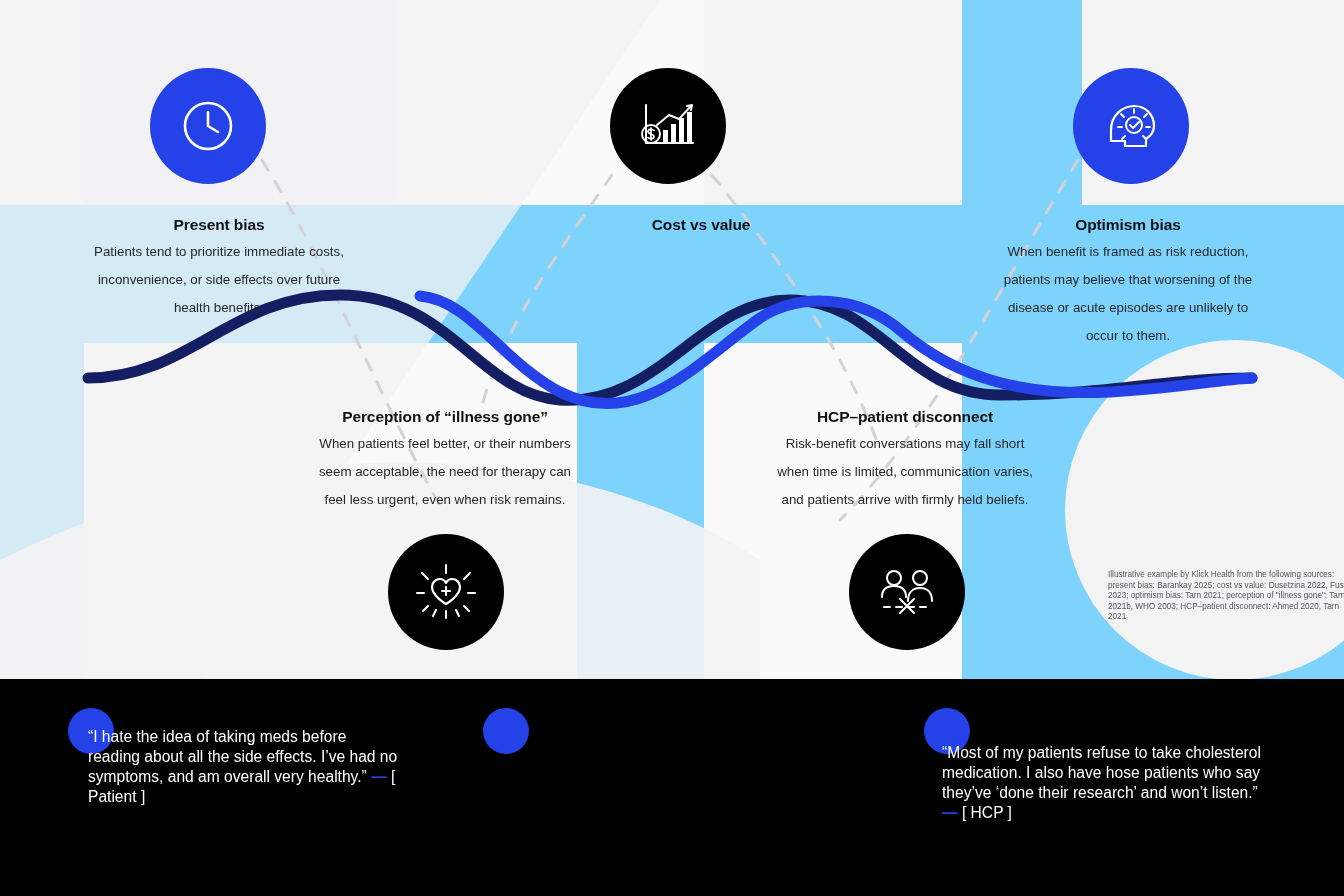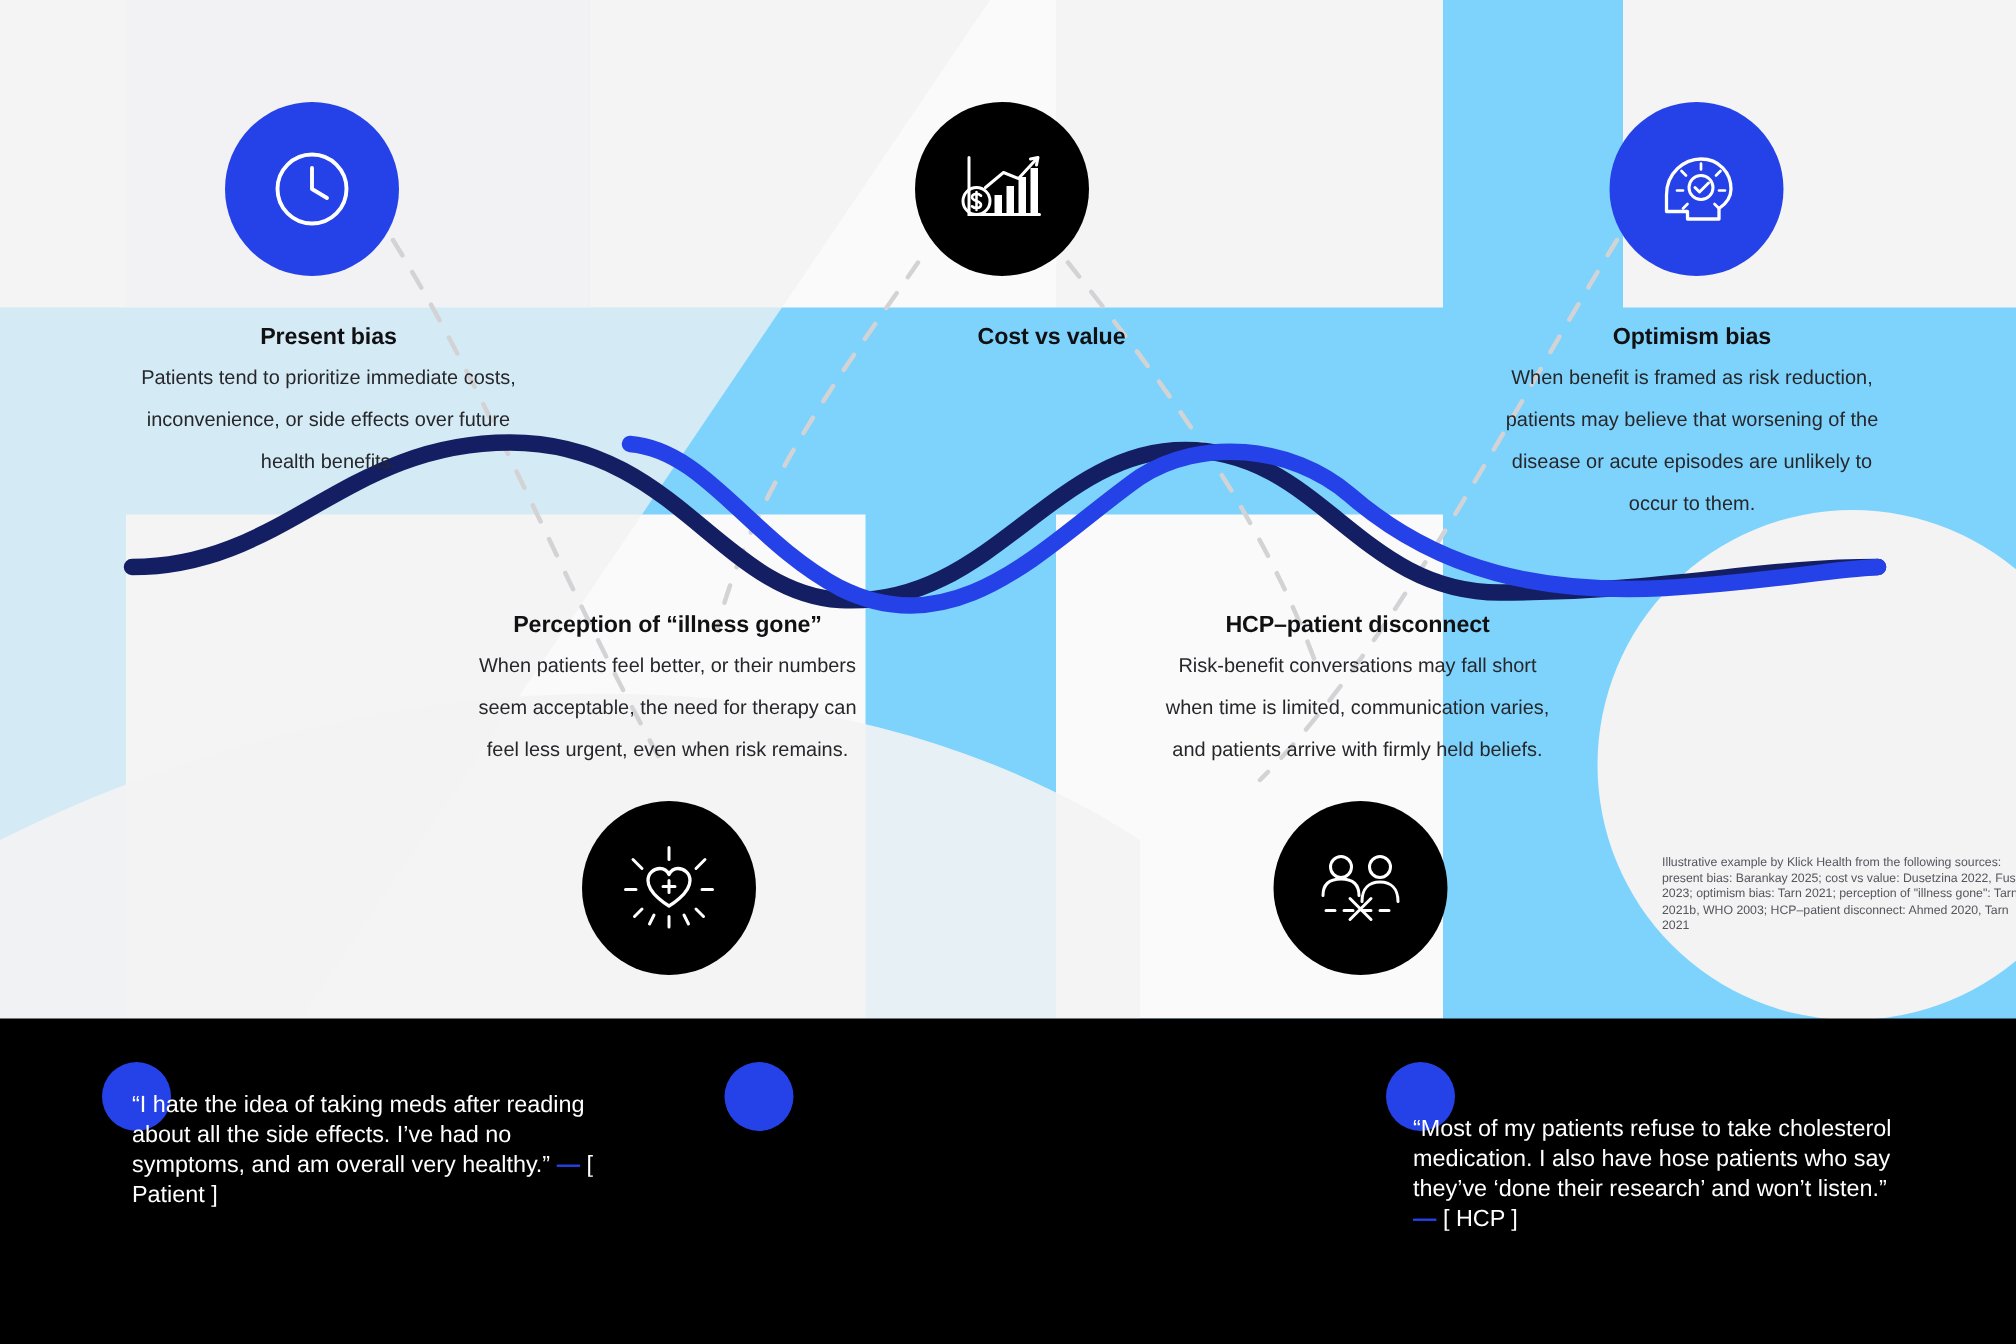--- a/index.html
+++ b/index.html
@@ -189,21 +189,21 @@
       <path d="M10 46 L56 46" stroke="#ffffff" stroke-width="2" stroke-linecap="round" stroke-dasharray="6 6"></path>
       <path d="M26 52 L40 38 M26 38 L40 52" stroke="#ffffff" stroke-width="2" stroke-linecap="round"></path>
     </svg>
   </div>
 
   <div class="source-note">Illustrative example by Klick Health from the following sources: present bias: Barankay 2025; cost vs value: Dusetzina 2022, Fusco 2023; optimism bias: Tarn 2021; perception of "illness gone": Tarn 2021b, WHO 2003; HCP–patient disconnect: Ahmed 2020, Tarn 2021</div>
 
   <div class="quote-band">
     <div class="quote-dot" style="left:68px;top:29px;"></div>
     <div class="quote" style="left:88px;top:48px;width:310px;">
-      <span>“I hate the idea of taking meds after reading about all the side effects. I’ve had no symptoms, and am overall very healthy.”</span>
+      <span>“I hate the idea of taking meds before reading about all the side effects. I’ve had no symptoms, and am overall very healthy.”</span>
       <span class="attrib-dash">—</span>
       <span class="attrib">[ Patient ]</span>
     </div>
 
     <div class="quote-dot" style="left:483px;top:29px;"></div>
 
     <div class="quote-dot" style="left:924px;top:29px;"></div>
     <div class="quote" style="left:942px;top:48px;width:322px;margin-top:16px;">
       <span>“Most of my patients refuse to take cholesterol medication. I also have hose patients who say they’ve ‘done their research’ and won’t listen.”</span>
       <span class="attrib-dash">—</span>

